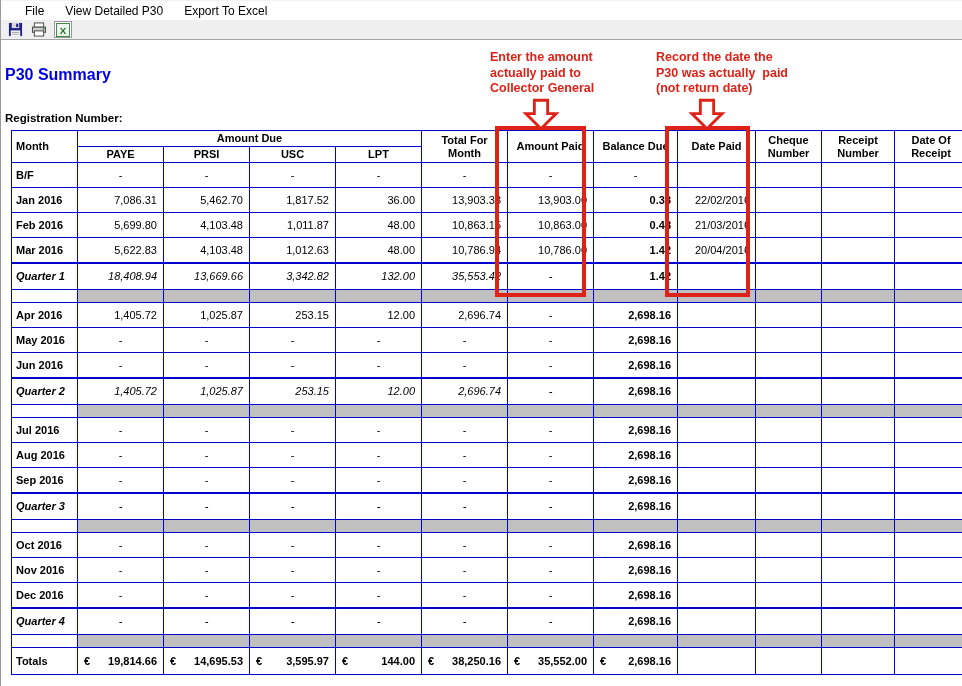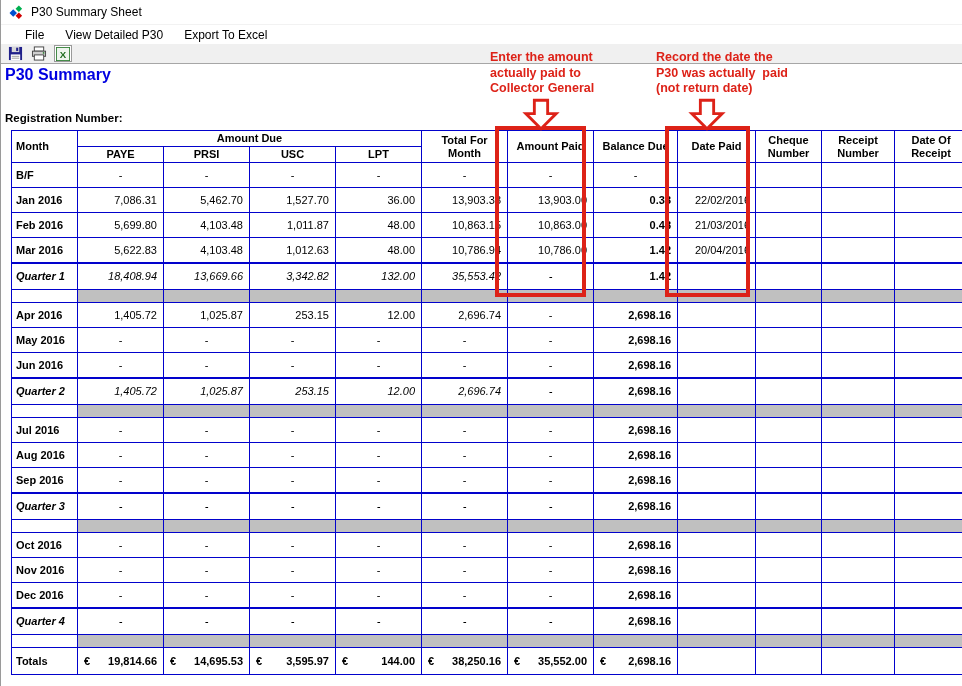--- a/index.html
+++ b/index.html
@@ -39,30 +39,20 @@
 
   .note{position:absolute;color:var(--red);font-weight:bold;font-size:12.5px;line-height:15.5px;white-space:pre;z-index:6}
   .rbox{position:absolute;border:4px solid var(--red);z-index:5;pointer-events:none}
   .arrow{position:absolute;z-index:6}
 </style>
 </head>
 <body>
 
 <div class="window">
 
-  <div class="titlebar">
-    <span style="display:flex">
-      <svg width="15" height="15" viewBox="0 0 16 16">
-        <polygon points="10.5,0.5 14,4 10.5,7.5 7,4" fill="#00b050"></polygon>
-        <polygon points="4.5,4.5 8.5,8.5 4.5,12.5 0.5,8.5" fill="#0050d0"></polygon>
-        <polygon points="10.5,8 14,11.5 10.5,15 7,11.5" fill="#d00000"></polygon>
-      </svg>
-    </span>
-    <span>P30 Summary Sheet</span>
-  </div>
 
   <div class="menubar">
     <span class="menu-item">File</span>
     <span class="menu-item">View Detailed P30</span>
     <span class="menu-item">Export To Excel</span>
   </div>
 
   <div class="toolbar">
     <span class="tbtn">
       <svg width="15" height="15" viewBox="0 0 16 16">
@@ -139,21 +129,21 @@
           <td class="dash">-</td>
           <td class="date"></td>
           <td class="num"></td>
           <td class="num"></td>
           <td class="num"></td>
         </tr>
         <tr class="r-data">
           <td class="c-month">Jan 2016</td>
           <td class="num">7,086.31</td>
           <td class="num">5,462.70</td>
-          <td class="num">1,527.70</td>
+          <td class="num">1,817.52</td>
           <td class="num">36.00</td>
           <td class="num">13,903.33</td>
           <td class="num">13,903.00</td>
           <td class="num bal">0.33</td>
           <td class="date">22/02/2016</td>
           <td class="num"></td>
           <td class="num"></td>
           <td class="num"></td>
         </tr>
         <tr class="r-data">

